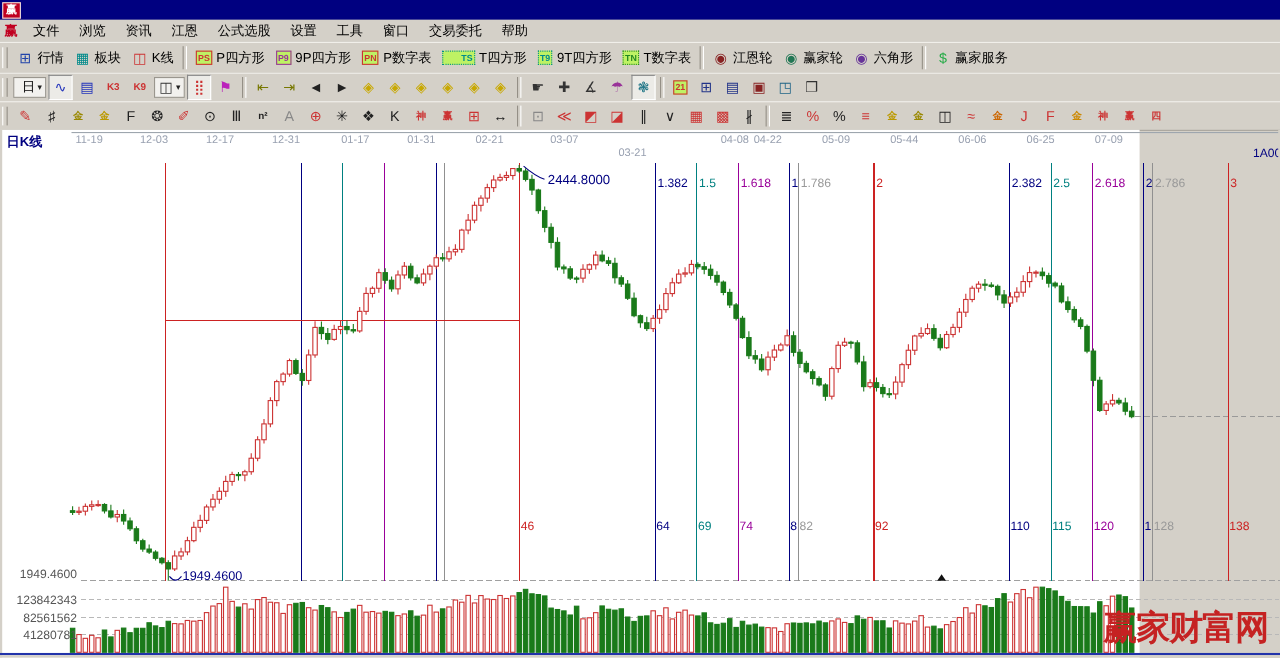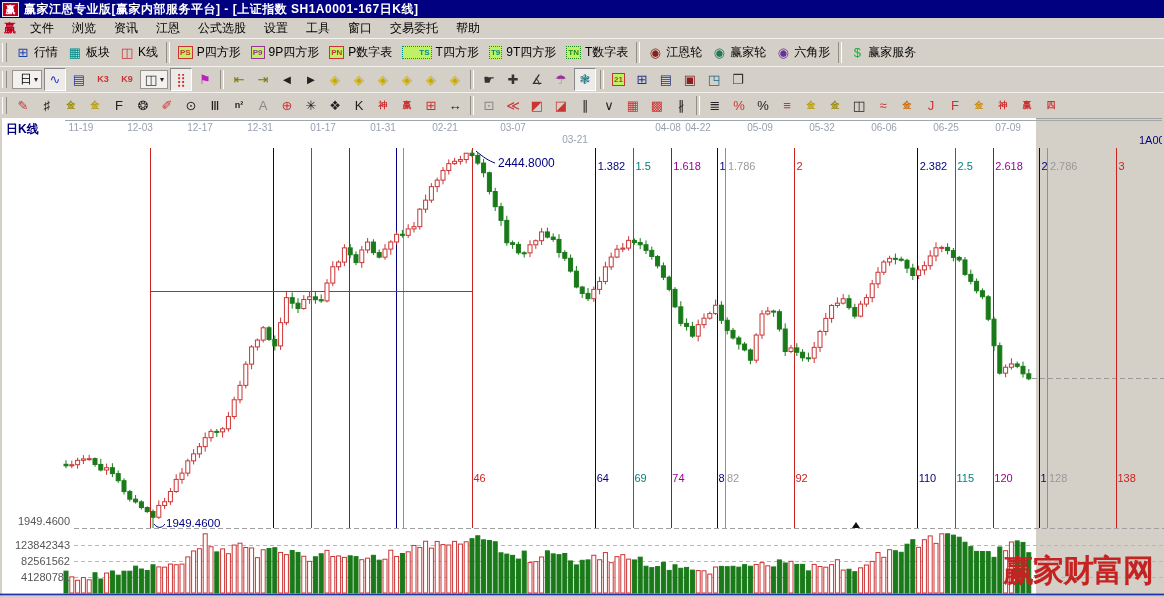--- a/index.html
+++ b/index.html
@@ -42,21 +42,20 @@
   svg text{font-family:"Liberation Sans","DejaVu Sans",sans-serif;}
   .watermark{position:absolute;left:1003px;top:432px;color:#c52222;font-family:"DejaVu Serif","Liberation Serif",serif;font-weight:bold;font-size:31px;letter-spacing:-1px;white-space:nowrap;}
 </style>
 </head>
 <body>
 
 <div id="app">
 
   <div class="titlebar">
     <div class="logo">赢</div>
-    <div class="ttl">赢家江恩专业版[赢家内部服务平台] - [上证指数  SH1A0001-167日K线]</div>
   </div>
 
   <div class="menubar">
     <div class="logo">赢</div>
   <div class="menu-item">文件</div>
       <div class="menu-item">浏览</div>
       <div class="menu-item">资讯</div>
       <div class="menu-item">江恩</div>
       <div class="menu-item">公式选股</div>
       <div class="menu-item">设置</div>
@@ -948,19 +947,19 @@
       <div class="date-label" style="left: 200px;">12-17</div>
       <div class="date-label" style="left: 260px;">12-31</div>
       <div class="date-label" style="left: 323px;">01-17</div>
       <div class="date-label" style="left: 383px;">01-31</div>
       <div class="date-label" style="left: 445px;">02-21</div>
       <div class="date-label" style="left: 513px;">03-07</div>
       <div class="date-label" style="left: 575px; margin-top: 12px;">03-21</div>
       <div class="date-label" style="left: 668px;">04-08</div>
       <div class="date-label" style="left: 698px;">04-22</div>
       <div class="date-label" style="left: 760px;">05-09</div>
-      <div class="date-label" style="left: 822px;">05-32</div>
+      <div class="date-label" style="left: 822px;">05-44</div>
       <div class="date-label" style="left: 884px;">06-06</div>
       <div class="date-label" style="left: 946px;">06-25</div>
       <div class="date-label" style="left: 1008px;">07-09</div>
     </div>
 
 </div>
 
 </body></html>

